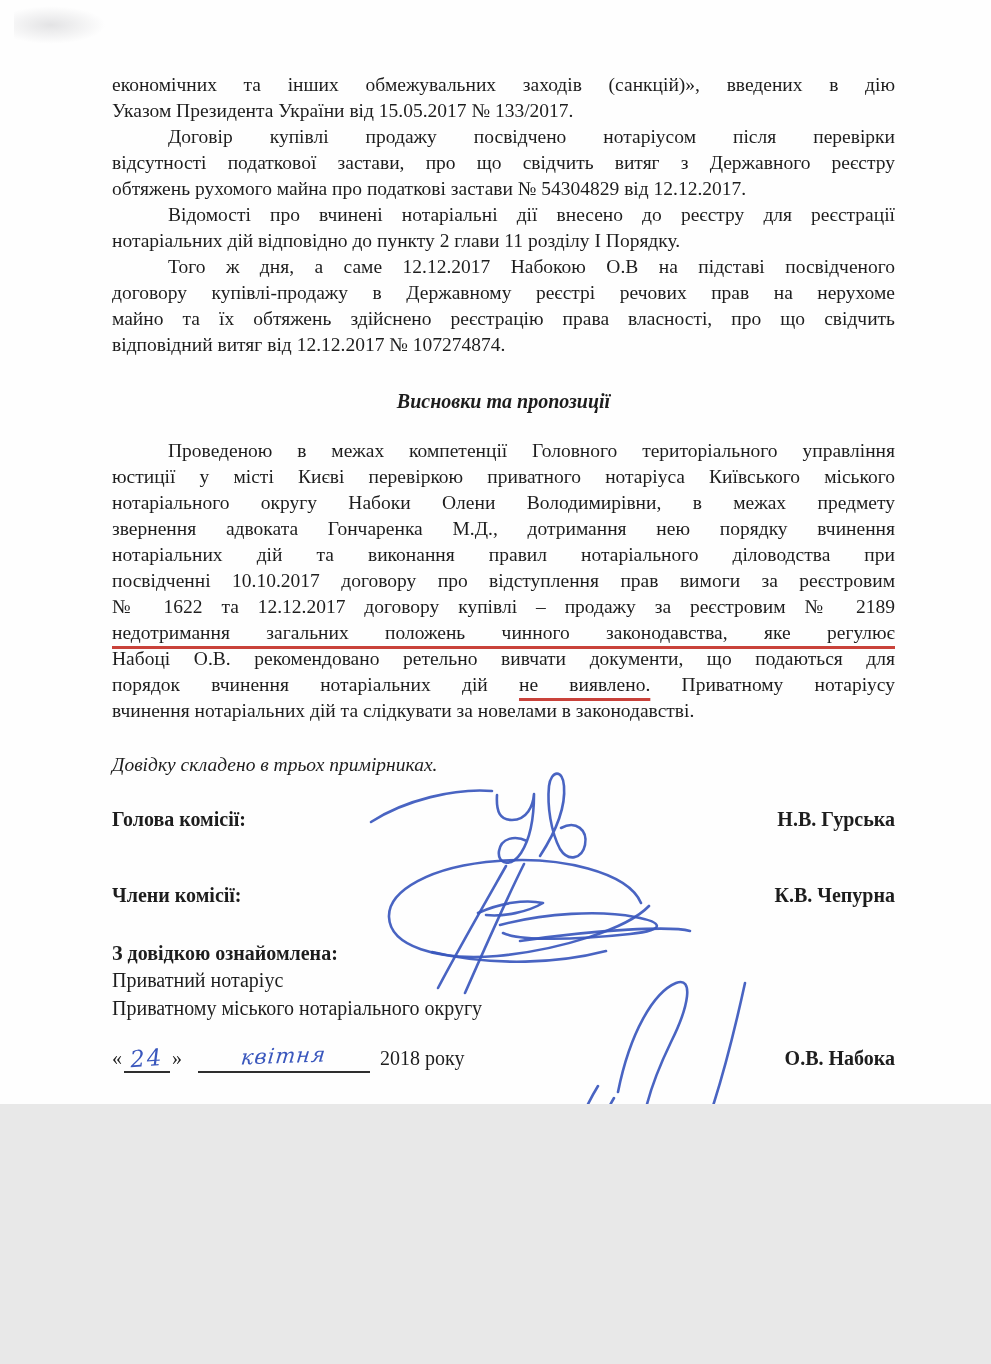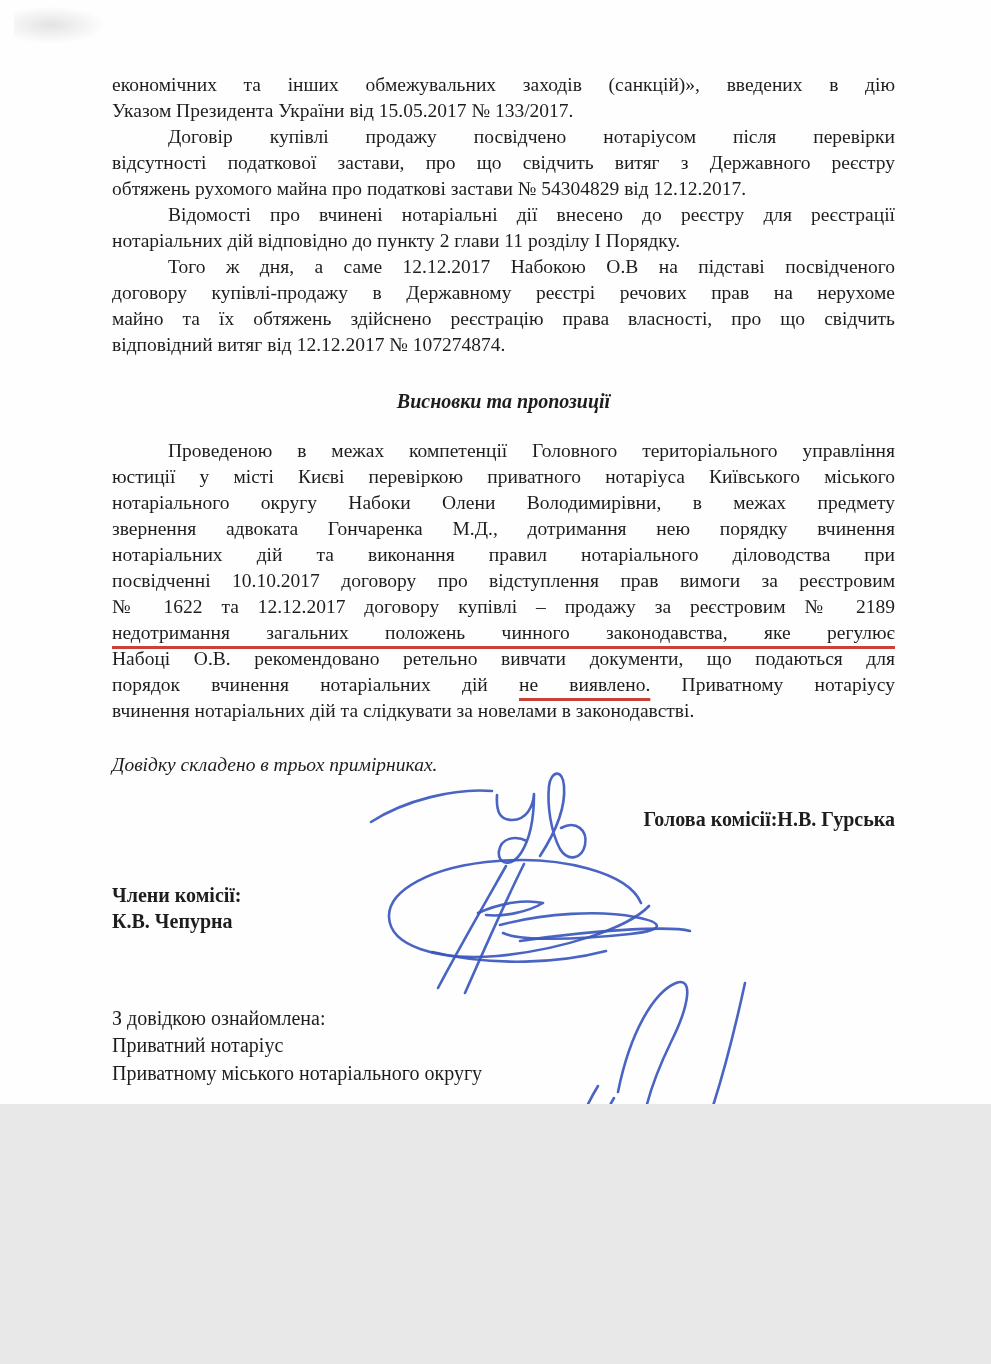--- a/index.html
+++ b/index.html
@@ -41,31 +41,31 @@
     line-height:26px;
   }
   .copies{
     margin:28px 0 0 0;
     font-style:italic;
     font-size:19.5px;
     line-height:26px;
   }
   .sig-row{
     display:flex;
-    justify-content:flex-end;
+    justify-content:space-between;
     align-items:baseline;
     font-weight:bold;
     font-size:20px;
     line-height:26px;
   }
   .sig-row.r1{ margin-top:28px; }
-  .sig-row.r2{ margin-top:50px;flex-direction:column; }
+  .sig-row.r2{ margin-top:50px; }
   .ack{
-    margin-top:71px;
-    font-weight:normal;
+    margin-top:32px;
+    font-weight:bold;
     font-size:20px;
     line-height:26px;
   }
   .notary{
     font-size:20px;
     line-height:28px;
   }
   .date-row{
     margin-top:22px;
     display:flex;

